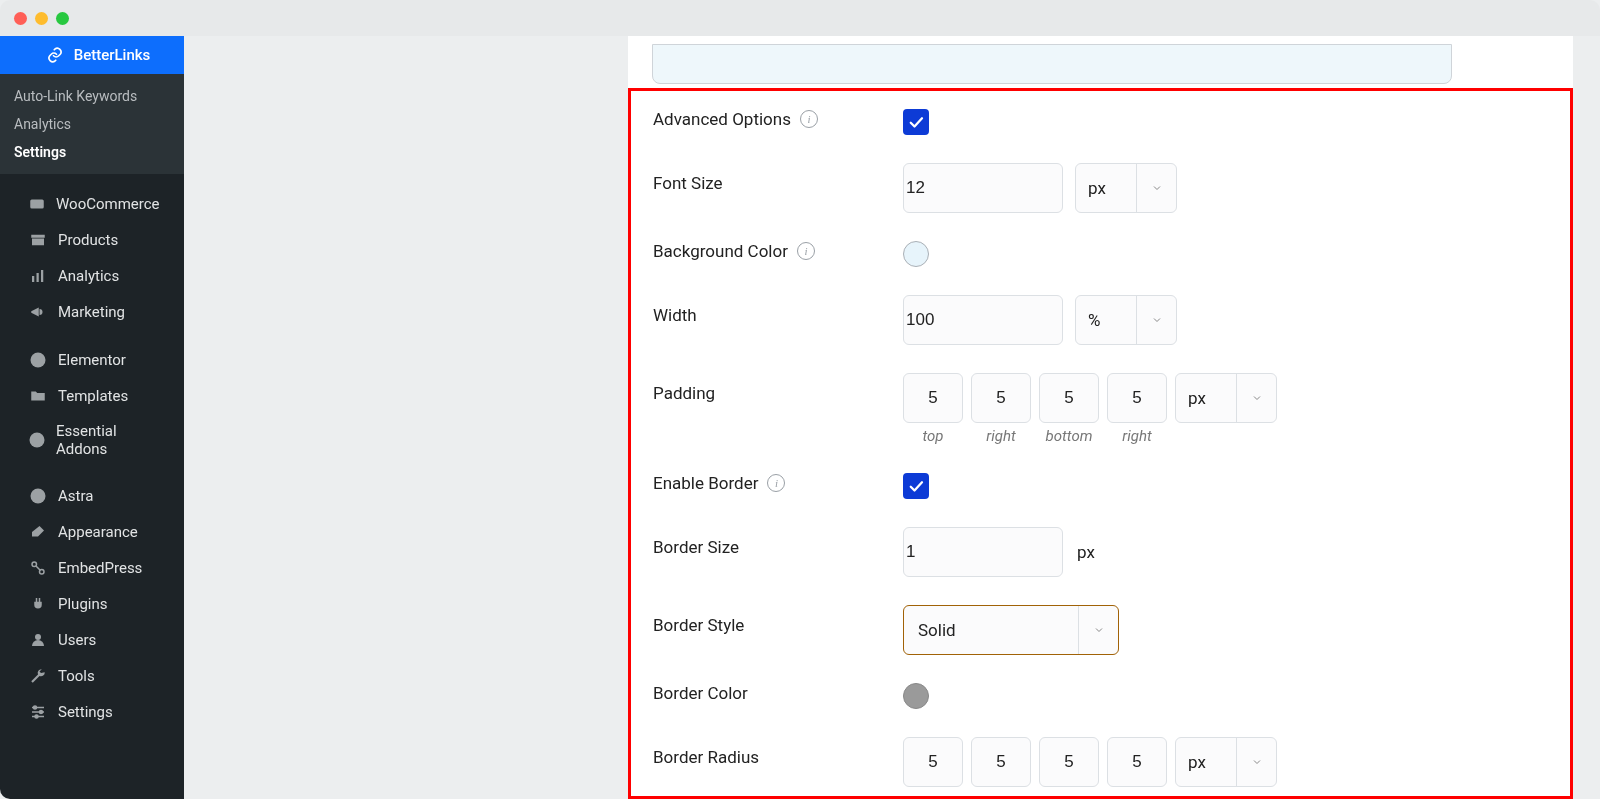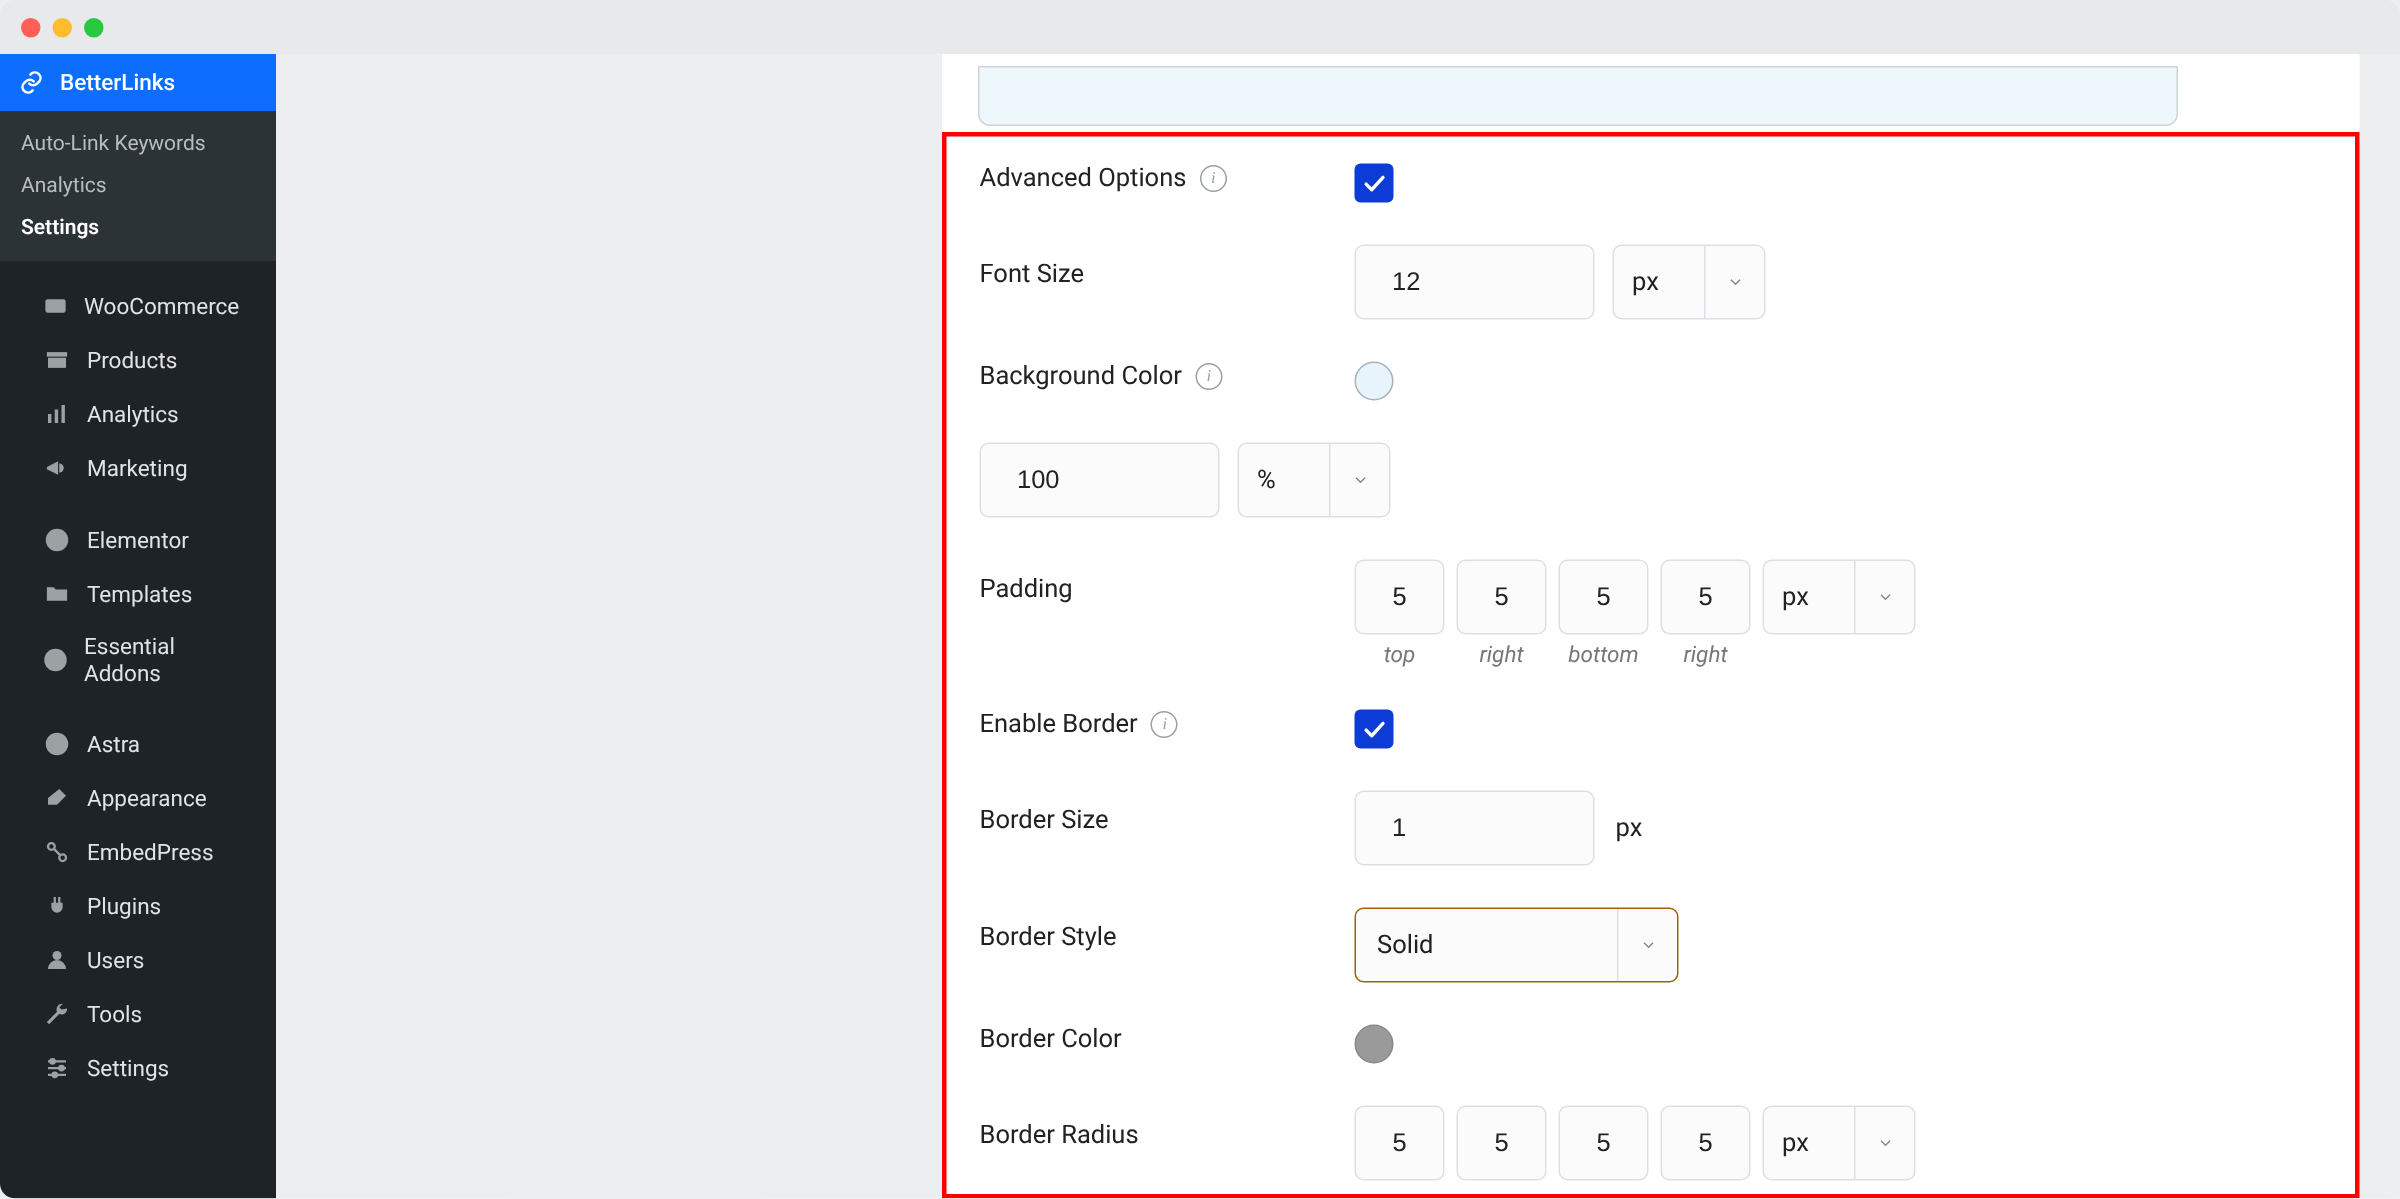--- a/index.html
+++ b/index.html
@@ -39,20 +39,21 @@
   .plugin-head {
     background: #0d6efd;
     color: #fff;
     display: flex;
     align-items: center;
     height: 38px;
     padding-left: 12px;
     gap: 10px;
     font-weight: 500;
     position: relative;
+    justify-content: center;
   }
   .plugin-head .icon { display:flex; align-items:center; }
   .plugin-head::after {
     content: "";
     position: absolute;
     right: -10px;
     top: 50%;
     transform: translateY(-50%);
     border: 10px solid transparent;
     border-left-color: #0d6efd;
@@ -133,21 +134,21 @@
   .info {
     width: 18px; height: 18px; border: 1.5px solid #9aa0a6; border-radius: 50%; display: inline-flex; align-items:center; justify-content:center; font-size:11px; color:#9aa0a6; font-style: italic; font-family: Georgia, serif;
   }
   .ctrl { display: flex; align-items: center; gap: 12px; }
   .ctrl-col { display:flex; flex-direction:column; align-items:center; gap:4px; }
   .chk {
     width: 26px; height: 26px; border-radius: 4px; background:#0d3bd6; display:flex; align-items:center; justify-content:center; color:#fff;
   }
   .chk svg { width: 18px; height: 18px; }
   .num {
-    width: 160px; height: 50px; border:1px solid #dce0e4; border-radius:6px; background:#fbfbfc; padding:0 24px; font-size:17px; color:#222;
+    width: 160px; height: 50px; border:1px solid #dce0e4; border-radius:6px; background:#fbfbfc; padding:0 2px; font-size:17px; color:#222;
   }
   .num-sm {
     width: 60px; height: 50px; border:1px solid #dce0e4; border-radius:6px; background:#fbfbfc; text-align:center; font-size:17px; color:#222;
   }
   .unit-select {
     display:flex; align-items:center; border:1px solid #dce0e4; border-radius:6px; height:50px; background:#fbfbfc; overflow:hidden;
   }
   .unit-select .val { width: 60px; padding:0 12px; font-size:17px; color:#222; }
   .unit-select .arrow { width: 40px; height: 100%; border-left:1px solid #dce0e4; display:flex; align-items:center; justify-content:center; color:#888; }
   .select {
@@ -358,20 +359,23 @@
             <div class="lbl noinput">
               <span>Background Color</span>
               <span class="info">i</span>
             </div>
             <div class="ctrl">
               <div class="swatch light"></div>
             </div>
           </div>
 
           <div class="row">
+            <div class="lbl">
+                <span>Width</span>
+              </div>
             <div class="ctrl">
               <input class="num" value="100" style="">
               <div class="unit-select">
                 <span class="val">%</span>
                 <span class="arrow">
                     <svg width="12" height="12" viewBox="0 0 24 24" fill="none" stroke="currentColor" stroke-width="2">
                       <polyline points="6 9 12 15 18 9"></polyline>
                     </svg>
                   </span>
               </div>

